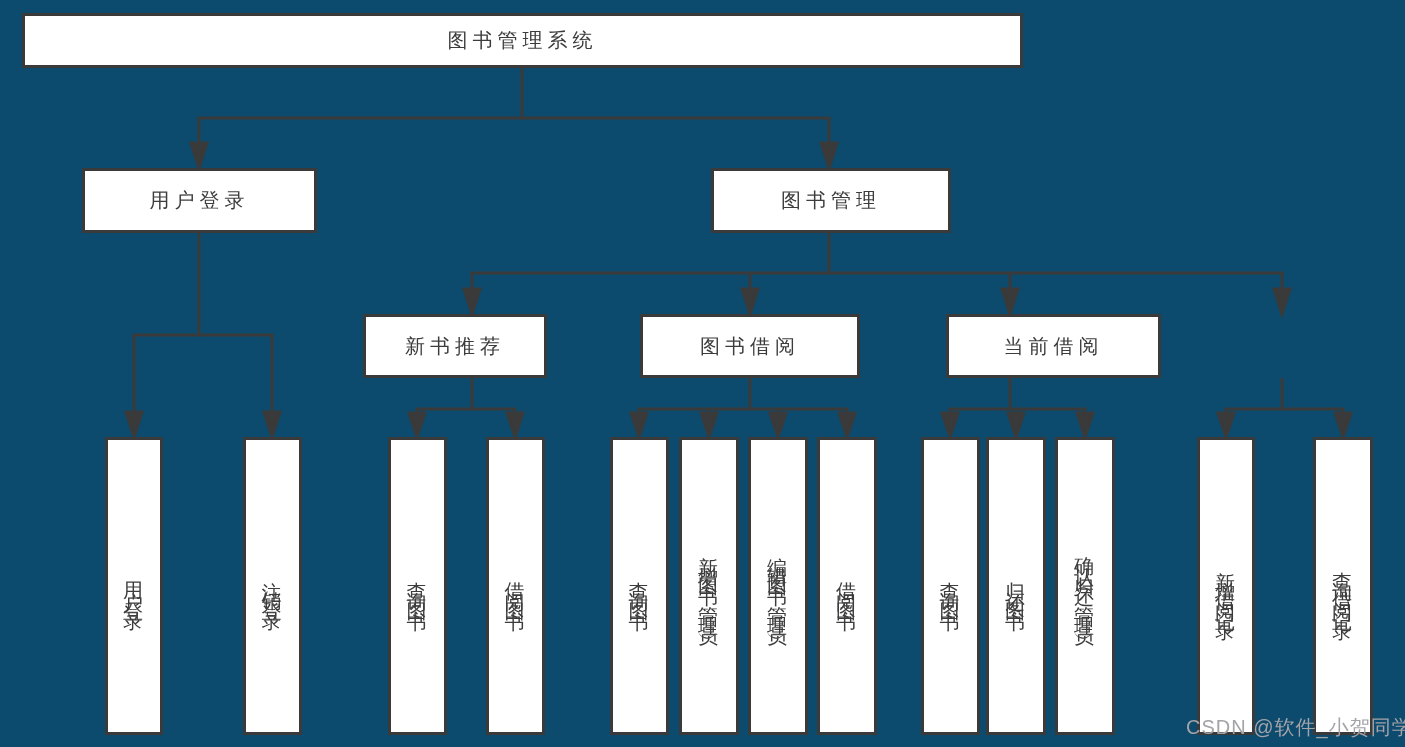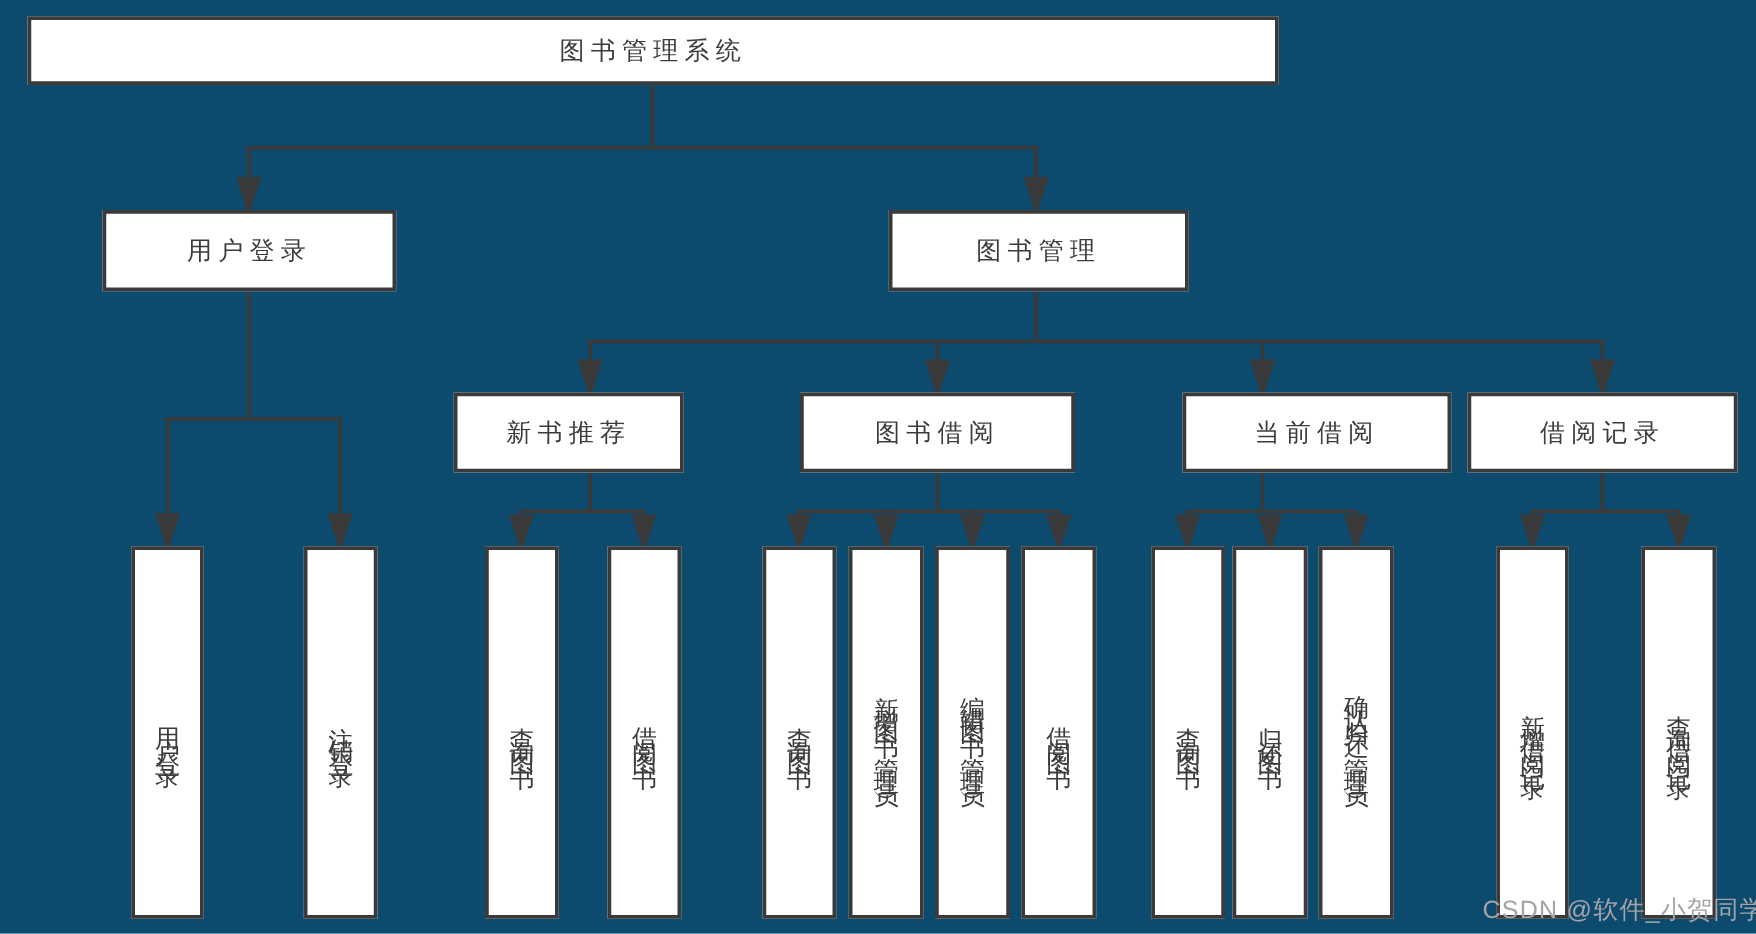--- a/index.html
+++ b/index.html
@@ -145,23 +145,20 @@
 
   <div class="node" style="left:363px; top:314px; width:184px; height:64px;">
     <span>新书推荐</span>
   </div>
   <div class="node" style="left:640px; top:314px; width:220px; height:64px;">
     <span>图书借阅</span>
   </div>
   <div class="node" style="left:946px; top:314px; width:215px; height:64px;">
     <span>当前借阅</span>
   </div>
-  <div class="node" style="left:1174px; top:314px; width:216px; height:64px;">
-    <span>借阅记录</span>
-  </div>
 
   <div class="leaf" style="left:105px; width:58px;">用户登录</div>
   <div class="leaf" style="left:243px; width:59px;">注销登录</div>
   <div class="leaf" style="left:388px; width:59px;">查询图书</div>
   <div class="leaf" style="left:486px; width:59px;">借阅图书</div>
   <div class="leaf" style="left:610px; width:59px;">查询图书</div>
   <div class="leaf" style="left:679px; width:60px;">新增图书（管理员）</div>
   <div class="leaf" style="left:748px; width:60px;">编辑图书（管理员）</div>
   <div class="leaf" style="left:817px; width:60px;">借阅图书</div>
   <div class="leaf" style="left:921px; width:59px;">查询图书</div>

